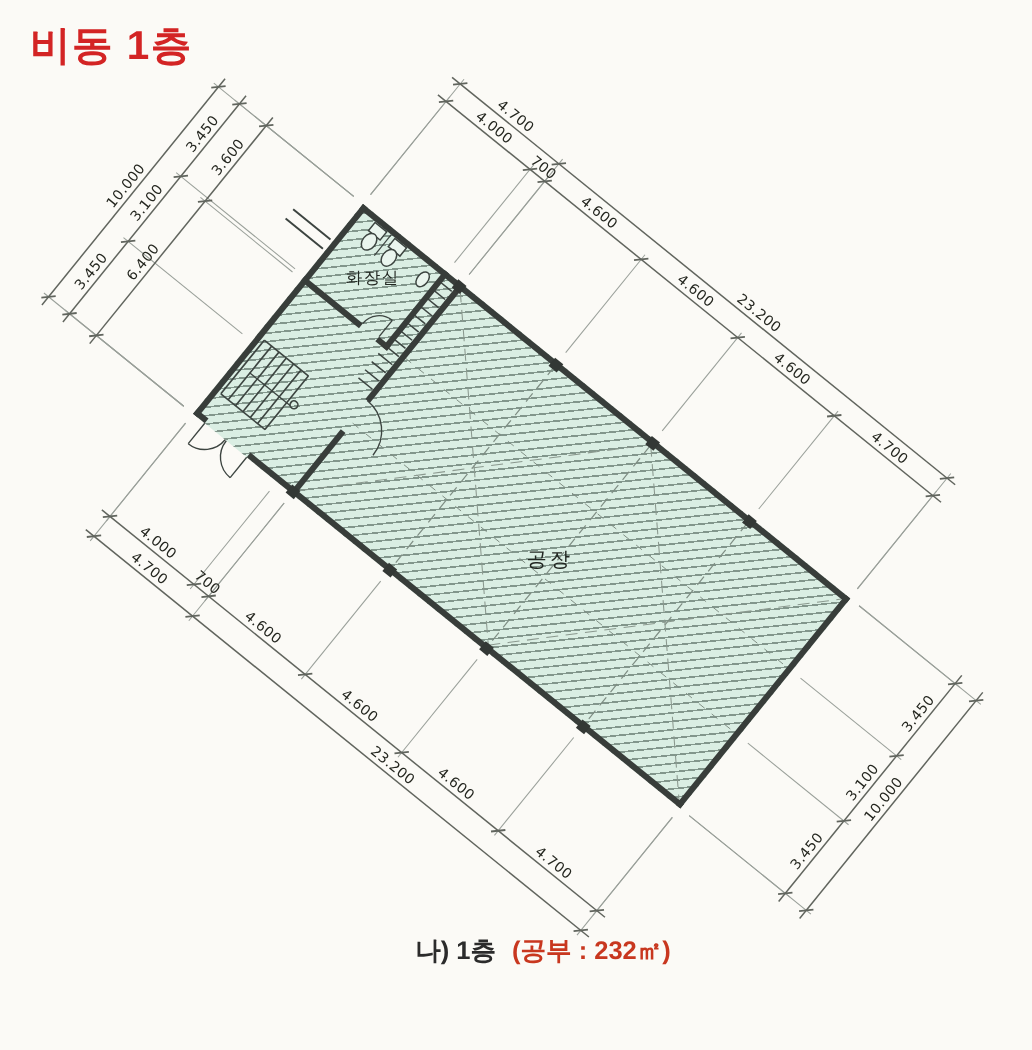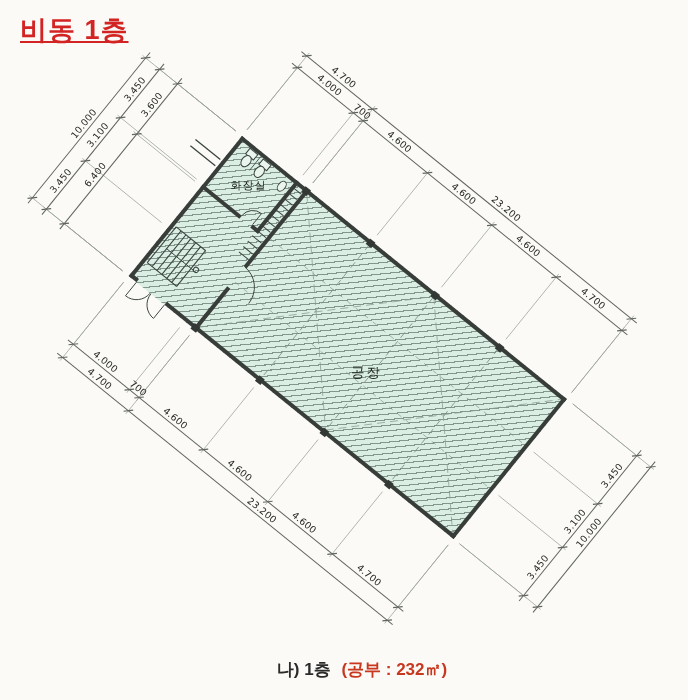--- a/index.html
+++ b/index.html
@@ -4,21 +4,21 @@
 <style>
   html,body{margin:0;padding:0;}
   body{
     width:688px;height:700px;position:relative;overflow:hidden;
     background:#fbfaf6;
     font-family:"Liberation Sans","DejaVu Sans",sans-serif;
   }
   #canvas{position:absolute;inset:0;}
   .page-title{
     position:absolute;left:20px;top:12px;
-    font-size:27px;font-weight:bold;color:#d32424;letter-spacing:1px;text-decoration:underline;
+    font-size:27px;font-weight:bold;color:#d32424;letter-spacing:1px;
   }
   
   #plan-wrap{
     position:absolute;left:242px;top:136px;width:417.6px;height:180px;
     transform-origin:0 0;transform:rotate(39deg);
   }
   #building{
     position:absolute;left:0;top:0;width:417.6px;height:180px;
     background:
       repeating-linear-gradient(135deg, rgba(58,78,68,.55) 0 1.1px, rgba(0,0,0,0) 1.1px 5.6px),
@@ -32,21 +32,21 @@
     position:absolute;color:#222722;white-space:nowrap;
     transform:translate(-50%,-50%) rotate(-39deg);
   }
   .room-label.factory{font-size:13.5px;letter-spacing:2px;}
   .room-label.toilet{font-size:11px;letter-spacing:1px;}
   .dim-text{
     font-size:9.4px;fill:#24261f;letter-spacing:.3px;
     font-family:"DejaVu Sans","Liberation Sans",sans-serif;
   }
   .caption{
-    position:absolute;left:362px;top:658px;transform:translateX(-50%);
+    position:absolute;left:362px;top:622px;transform:translateX(-50%);
     font-size:17px;font-weight:bold;white-space:nowrap;
   }
   .caption .c1{color:#2b2b2b;}
   .caption .c2{color:#c8371f;margin-left:6px;}
 </style>
 </head>
 <body>
 
 <div id="canvas">
 

